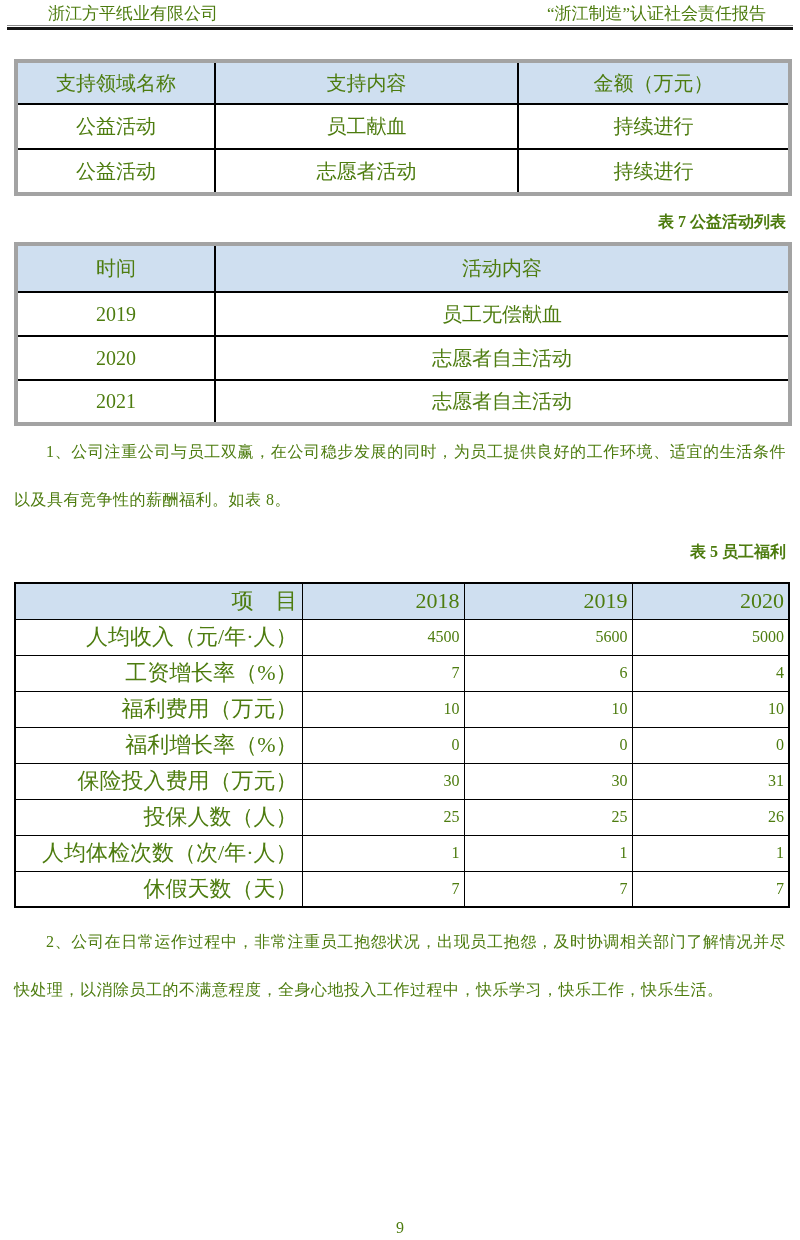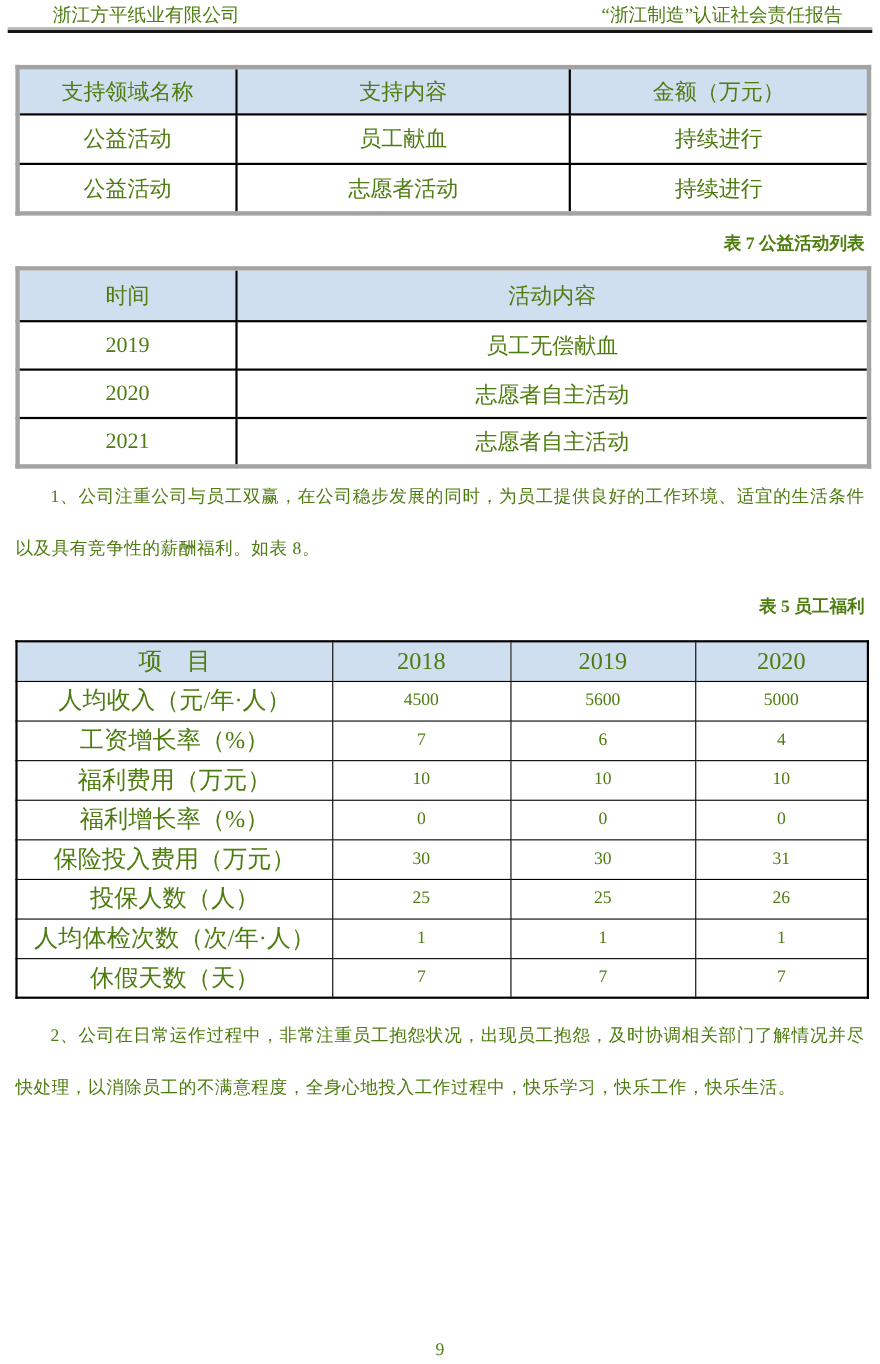--- a/index.html
+++ b/index.html
@@ -40,21 +40,21 @@
   }
   thead th{background:var(--hdr-bg,#cfdff0);}
   
   .tbl-big{font-size:20px;border:4px solid #a3a3a3;}
   .tbl-big th,.tbl-big td{border:2px solid #000;}
   .tbl-support thead tr{height:43px;}
   .tbl-support tbody tr{height:45px;}
   .tbl-7 thead tr{height:48px;}
   .tbl-7 tbody tr{height:44px;}
   
-  .tbl-8{font-size:22px;border:2px solid #000;}
+  .tbl-8{font-size:22px;border:2px solid #000;text-align:right;}
   .tbl-8 th,.tbl-8 td{border:1px solid #000;}
   .tbl-8 tr{height:36px;}
   .tbl-8 td.num{font-size:16px;}
   
   .tbl-support{margin-top:29px;}
   .caption{
     text-align:right;font-weight:bold;
     font-size:16px;line-height:32px;
     margin:10px 14px 4px 14px;
   }

